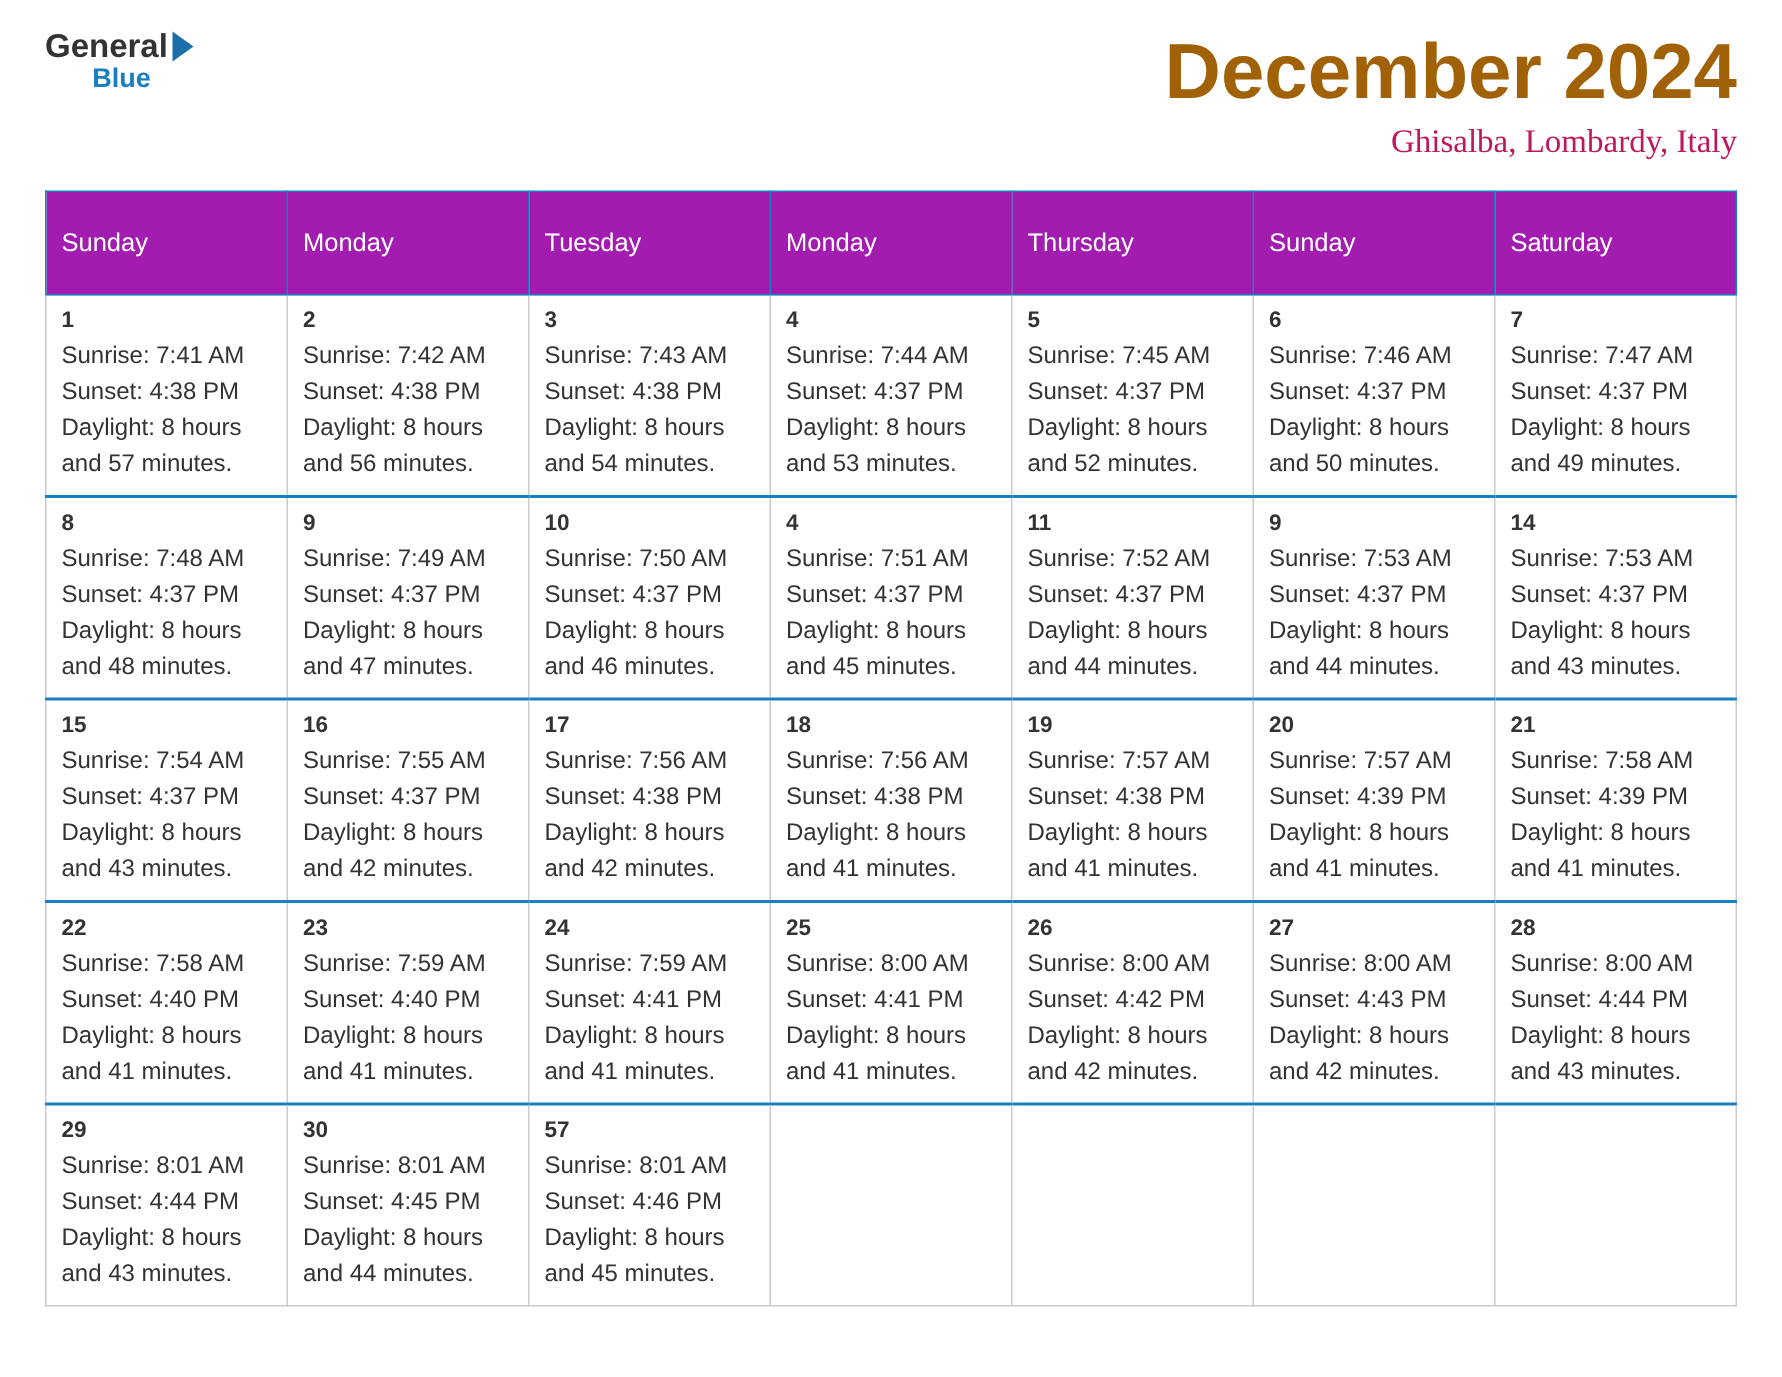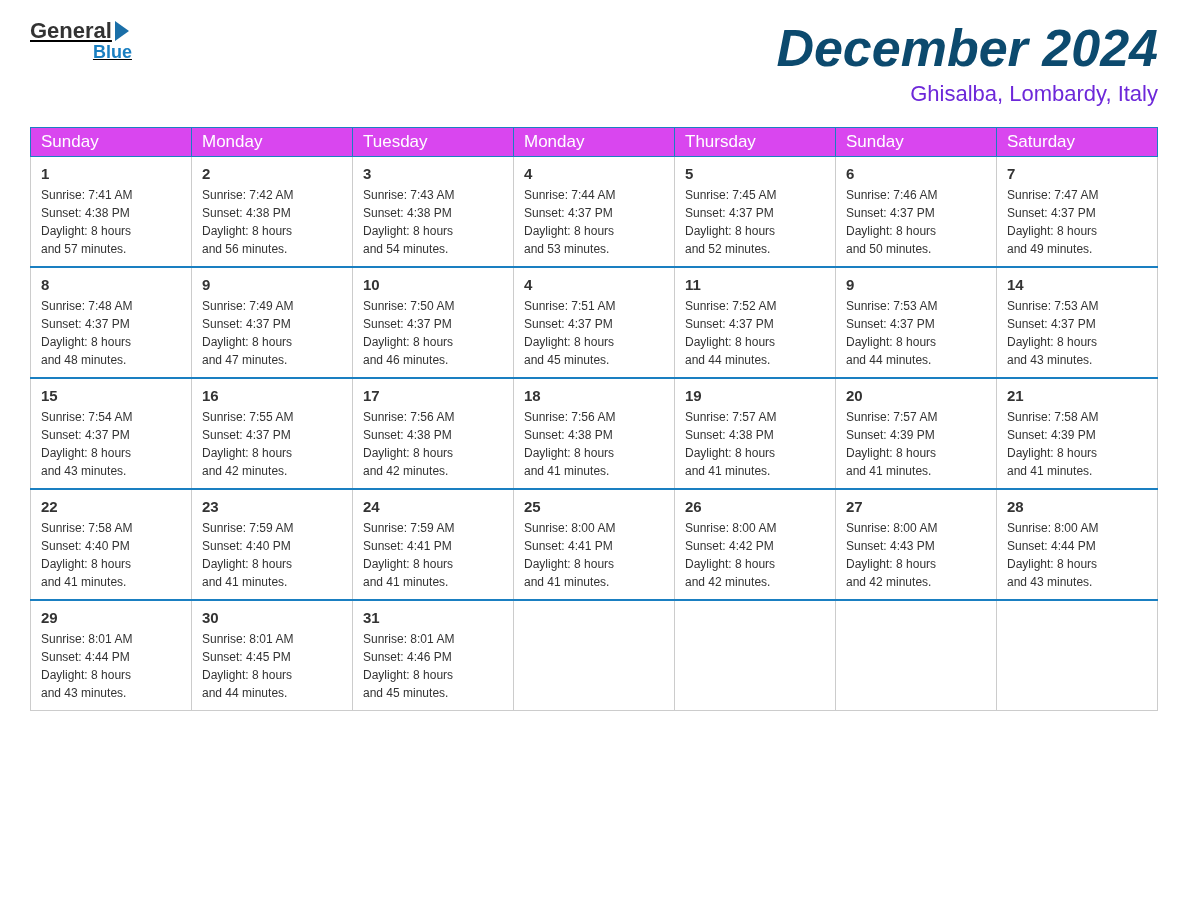--- a/index.html
+++ b/index.html
@@ -12,22 +12,21 @@
     }
     .header {
       display: flex;
       justify-content: space-between;
       align-items: flex-start;
       margin-bottom: 20px;
     }
     .logo {
       display: flex;
       flex-direction: column;
-      align-items: flex-end;
-      text-decoration: underline;
+      align-items: center;
     }
     .logo-text {
       display: flex;
       align-items: center;
       font-size: 22px;
       font-weight: bold;
       color: #333;
       line-height: 1;
     }
     .logo-general {
@@ -47,60 +46,60 @@
       font-size: 18px;
       font-weight: bold;
       margin-top: -2px;
     }
     .title-block {
       text-align: right;
     }
     .month-title {
       font-size: 52px;
       font-weight: bold;
-      color: #0c4a6e;
+      color: #a16207;
       line-height: 1.1;
-      font-style: italic;
     }
     .location-title {
       font-size: 22px;
-      color: #6d28d9;
+      color: #be185d;
       margin-top: 4px;
+      font-family: Liberation Serif, serif;
     }
     .calendar-table {
       width: 100%;
       border-collapse: collapse;
       border: 1px solid #aaa;
     }
     .calendar-table th {
-      background-color: #d946ef;
+      background-color: #a21caf;
       color: #fff;
       font-size: 17px;
       font-weight: normal;
-      padding: 4px 10px;
+      padding: 24px 10px;
       text-align: left;
       border: 1px solid #1a7fc1;
     }
     .calendar-table td {
       vertical-align: top;
       padding: 8px 10px;
       border: 1px solid #ccc;
       width: 14.28%;
       font-size: 13.5px;
       color: #333;
       background: #fff;
     }
     .day-num {
       font-size: 15px;
       font-weight: bold;
       display: block;
       margin-bottom: 4px;
     }
     .day-info {
-      font-size: 12px;
+      font-size: 16px;
       line-height: 1.5;
       color: #333;
       margin-top: 44px;
     }
     .row-divider td {
       border-top: 2px solid #1a7fc1;
     }
     .empty-cell {
       background: #fff;
     }
@@ -260,21 +259,21 @@
       <tr class="row-divider">
         <td>
         <span class="day-num">29</span>
         <span class="day-info">Sunrise: 8:01 AM<br>Sunset: 4:44 PM<br>Daylight: 8 hours<br>and 43 minutes.</span>
       </td>
         <td>
         <span class="day-num">30</span>
         <span class="day-info">Sunrise: 8:01 AM<br>Sunset: 4:45 PM<br>Daylight: 8 hours<br>and 44 minutes.</span>
       </td>
         <td>
-        <span class="day-num">31</span>
+        <span class="day-num">57</span>
         <span class="day-info">Sunrise: 8:01 AM<br>Sunset: 4:46 PM<br>Daylight: 8 hours<br>and 45 minutes.</span>
       </td>
         <td class="empty-cell"></td>
         <td class="empty-cell"></td>
         <td class="empty-cell"></td>
         <td class="empty-cell"></td>
       </tr>
     </tbody>
 </table>
 

